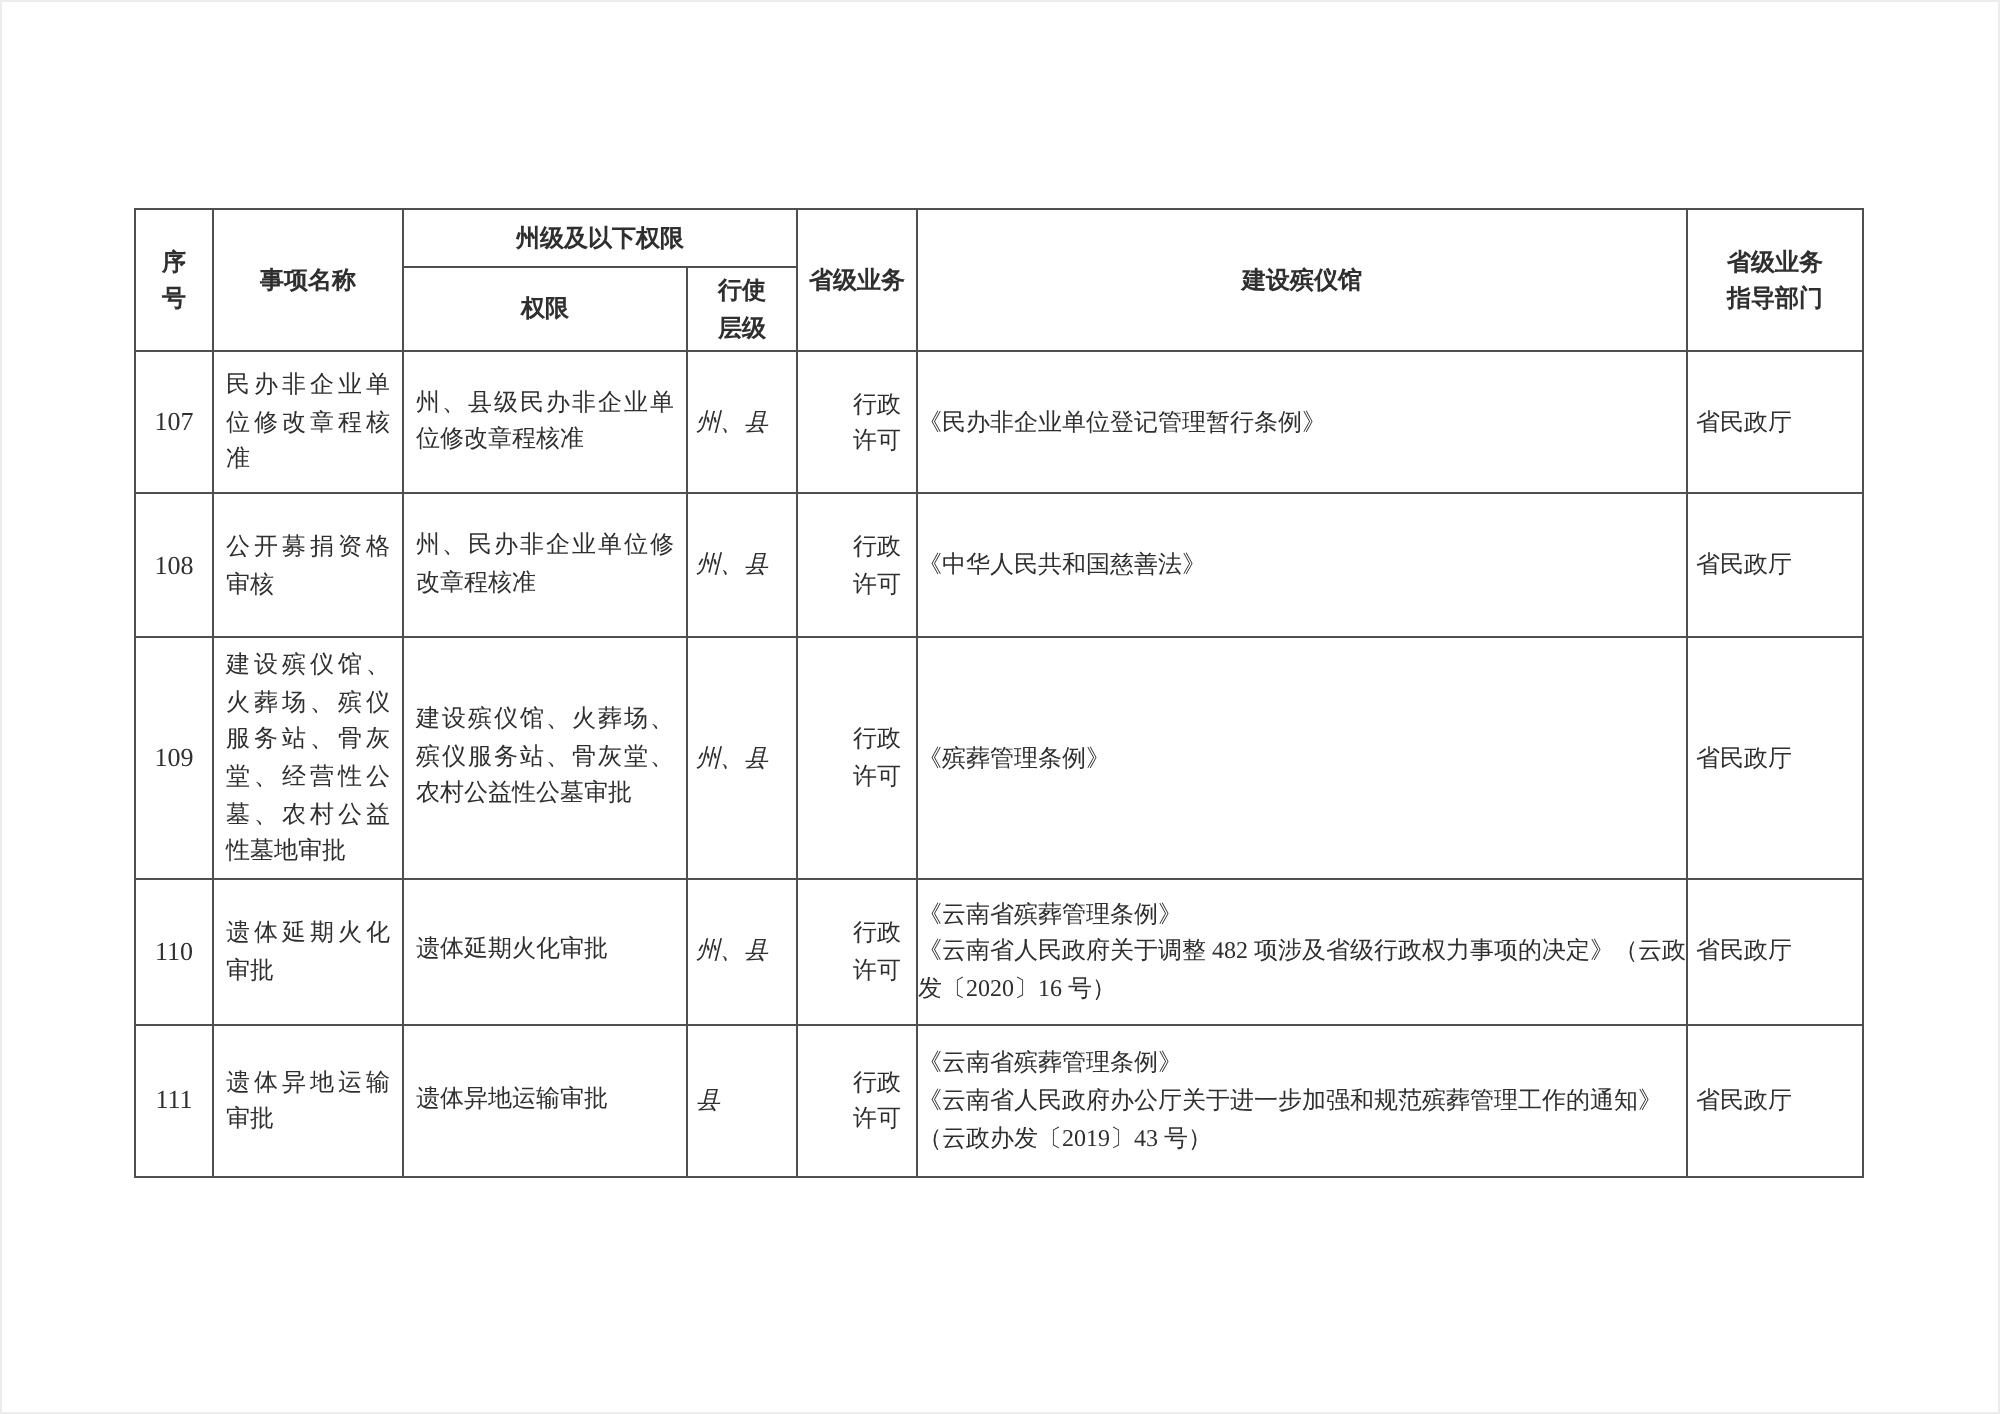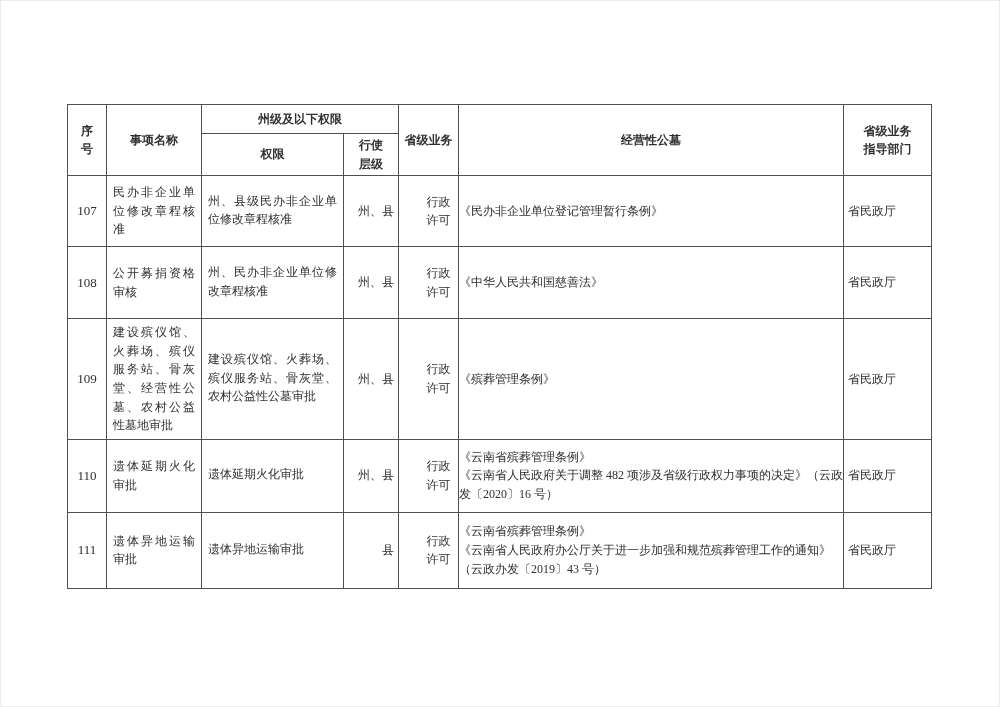--- a/index.html
+++ b/index.html
@@ -31,21 +31,21 @@
   }
   .doc-table th {
     font-weight:bold;
     text-align:center;
     white-space:pre-line;
     padding:2px 2px;
   }
   td.c-no   { text-align:center; font-size:13px; }
   td.c-name { text-align:justify; text-justify:inter-character; padding:4px 6px; }
   td.c-auth { text-align:justify; text-justify:inter-character; padding:4px 6px;font-family:Liberation Mono, monospace; }
-  td.c-lvl  { text-align:right; }
+  td.c-lvl  { text-align:left;font-style:italic; }
   td.c-type { text-align:center;padding-left:24px; }
   td.c-basis{ text-align:left; white-space:pre-line; padding:4px 0;margin-left:23px; }
   td.c-dept { }
   tr.hr1 { height:29px; }
   tr.hr2 { height:40px; }
   tr.r0 { height:71px; }
   tr.r1 { height:72px; }
   tr.r2 { height:110px; }
   tr.r3 { height:73px; }
   tr.r4 { height:76px; }
@@ -75,21 +75,21 @@
       <col style="width:385px">
       <col style="width:88px">
     </colgroup>
     <tbody>
         <tr class="hr1">
       <th rowspan="2">序
 号</th>
       <th rowspan="2">事项名称</th>
       <th colspan="2">州级及以下权限</th>
       <th rowspan="2">省级业务</th>
-      <th rowspan="2">经营性公墓</th>
+      <th rowspan="2">建设殡仪馆</th>
       <th rowspan="2">省级业务
 指导部门</th>
     </tr>
     <tr class="hr2">
       <th>权限</th>
       <th>行使
 层级</th>
     </tr>
 
     <tr class="r0">

